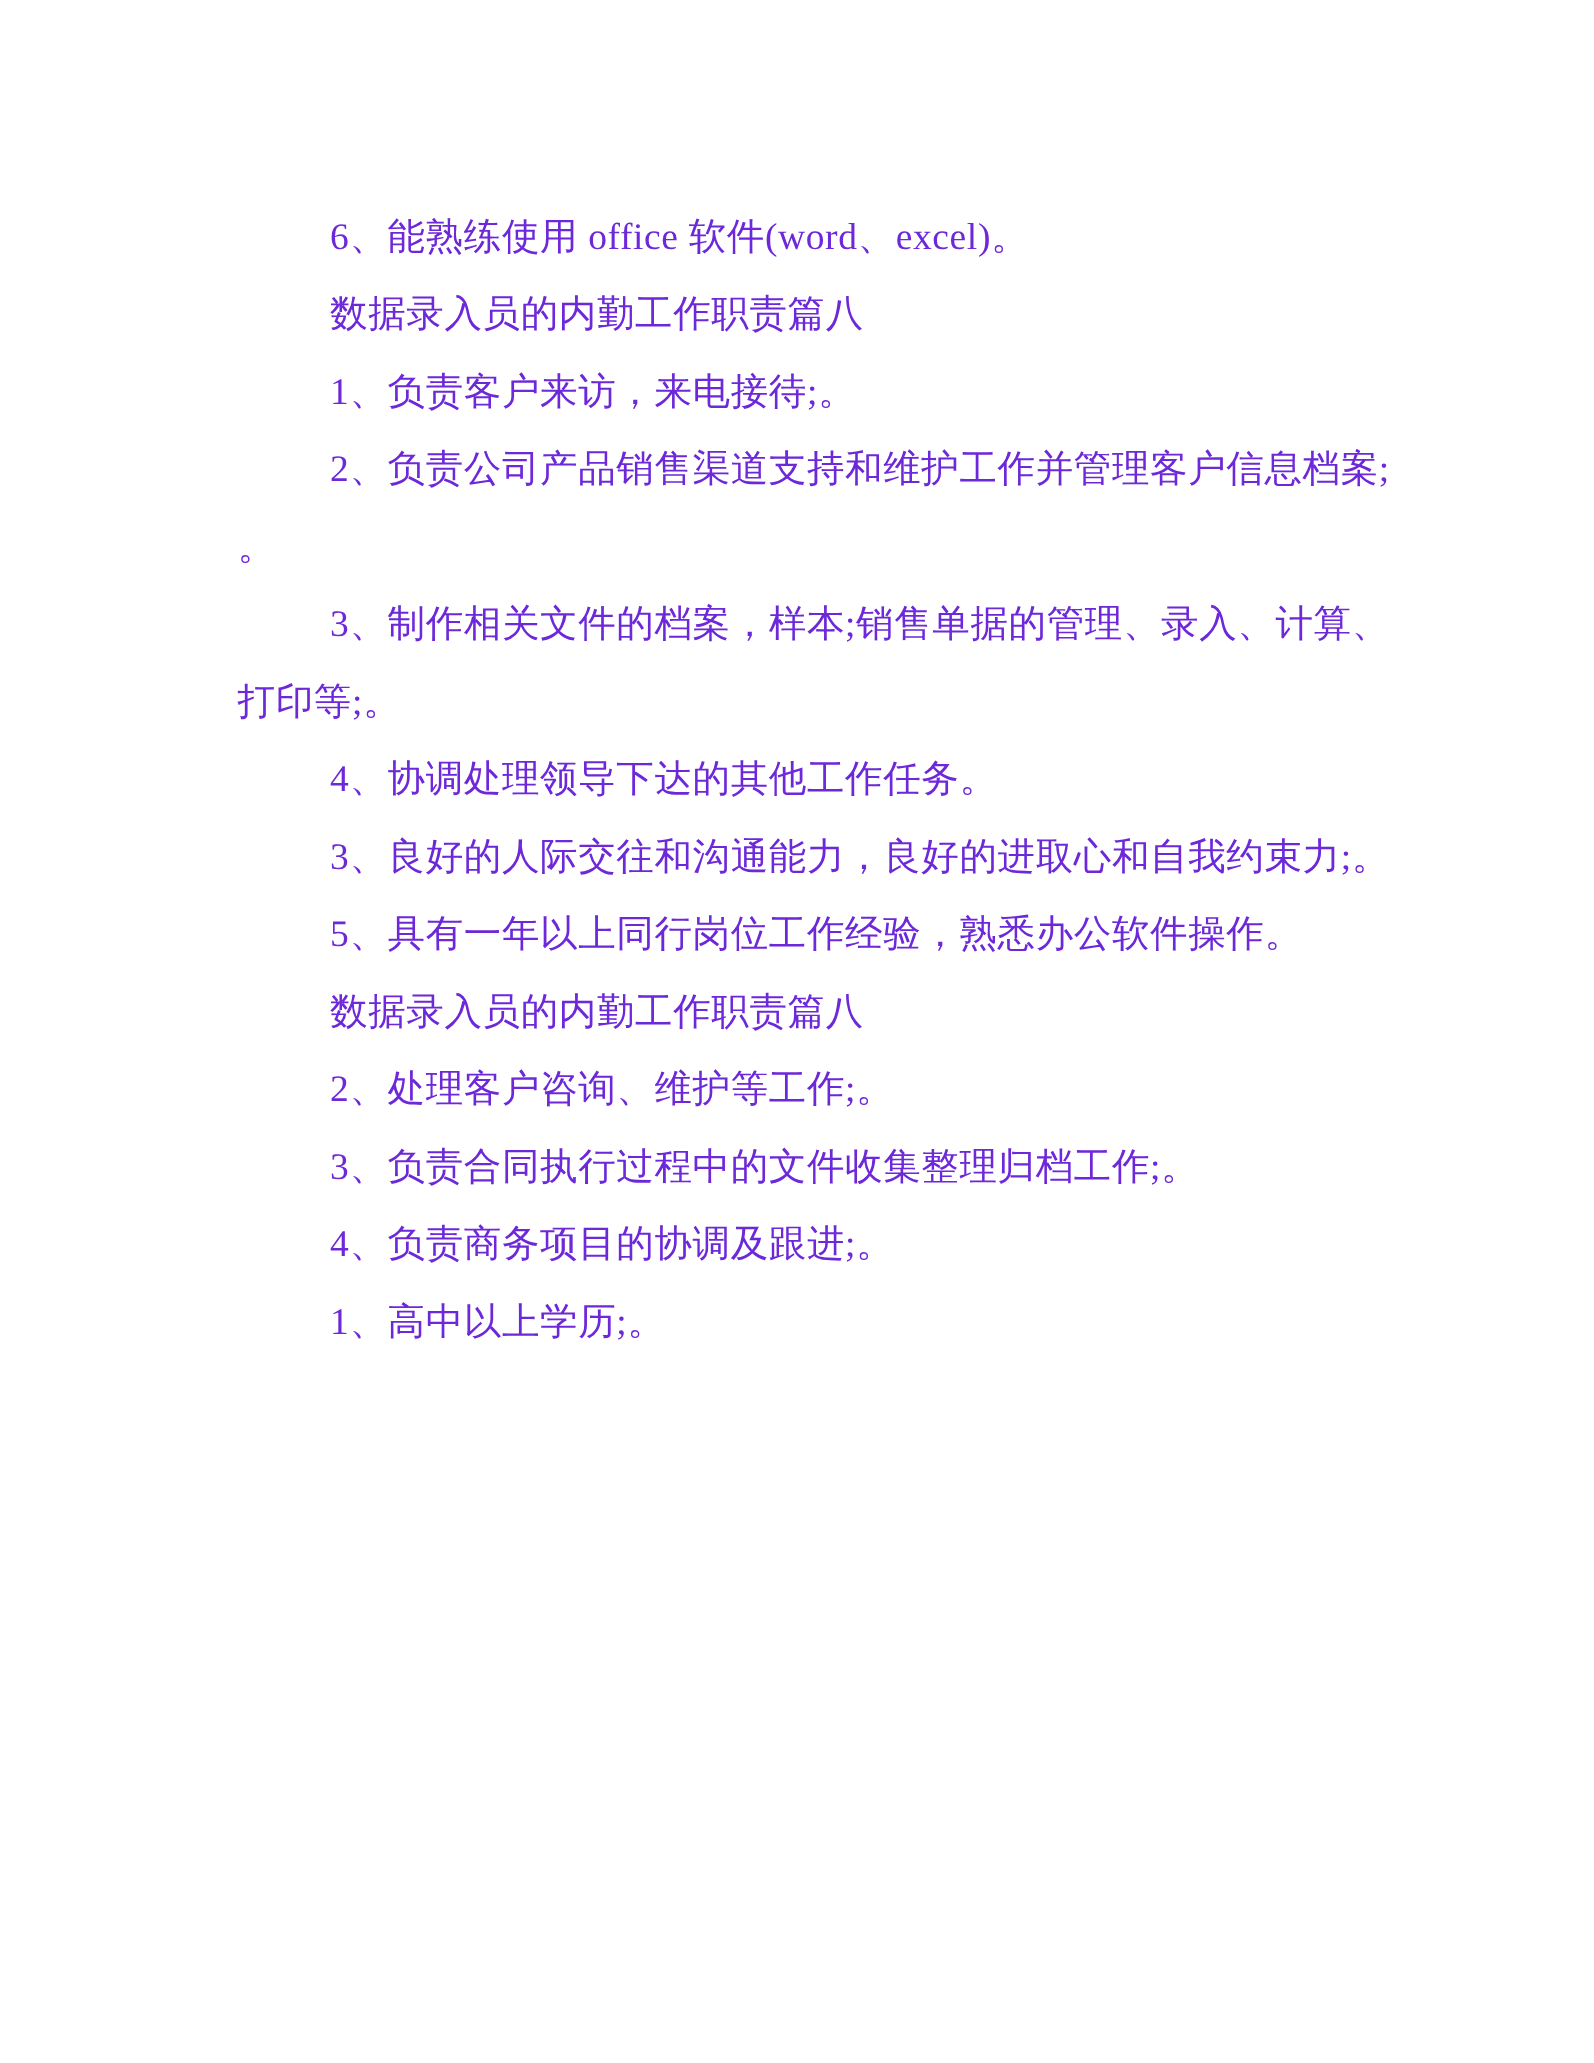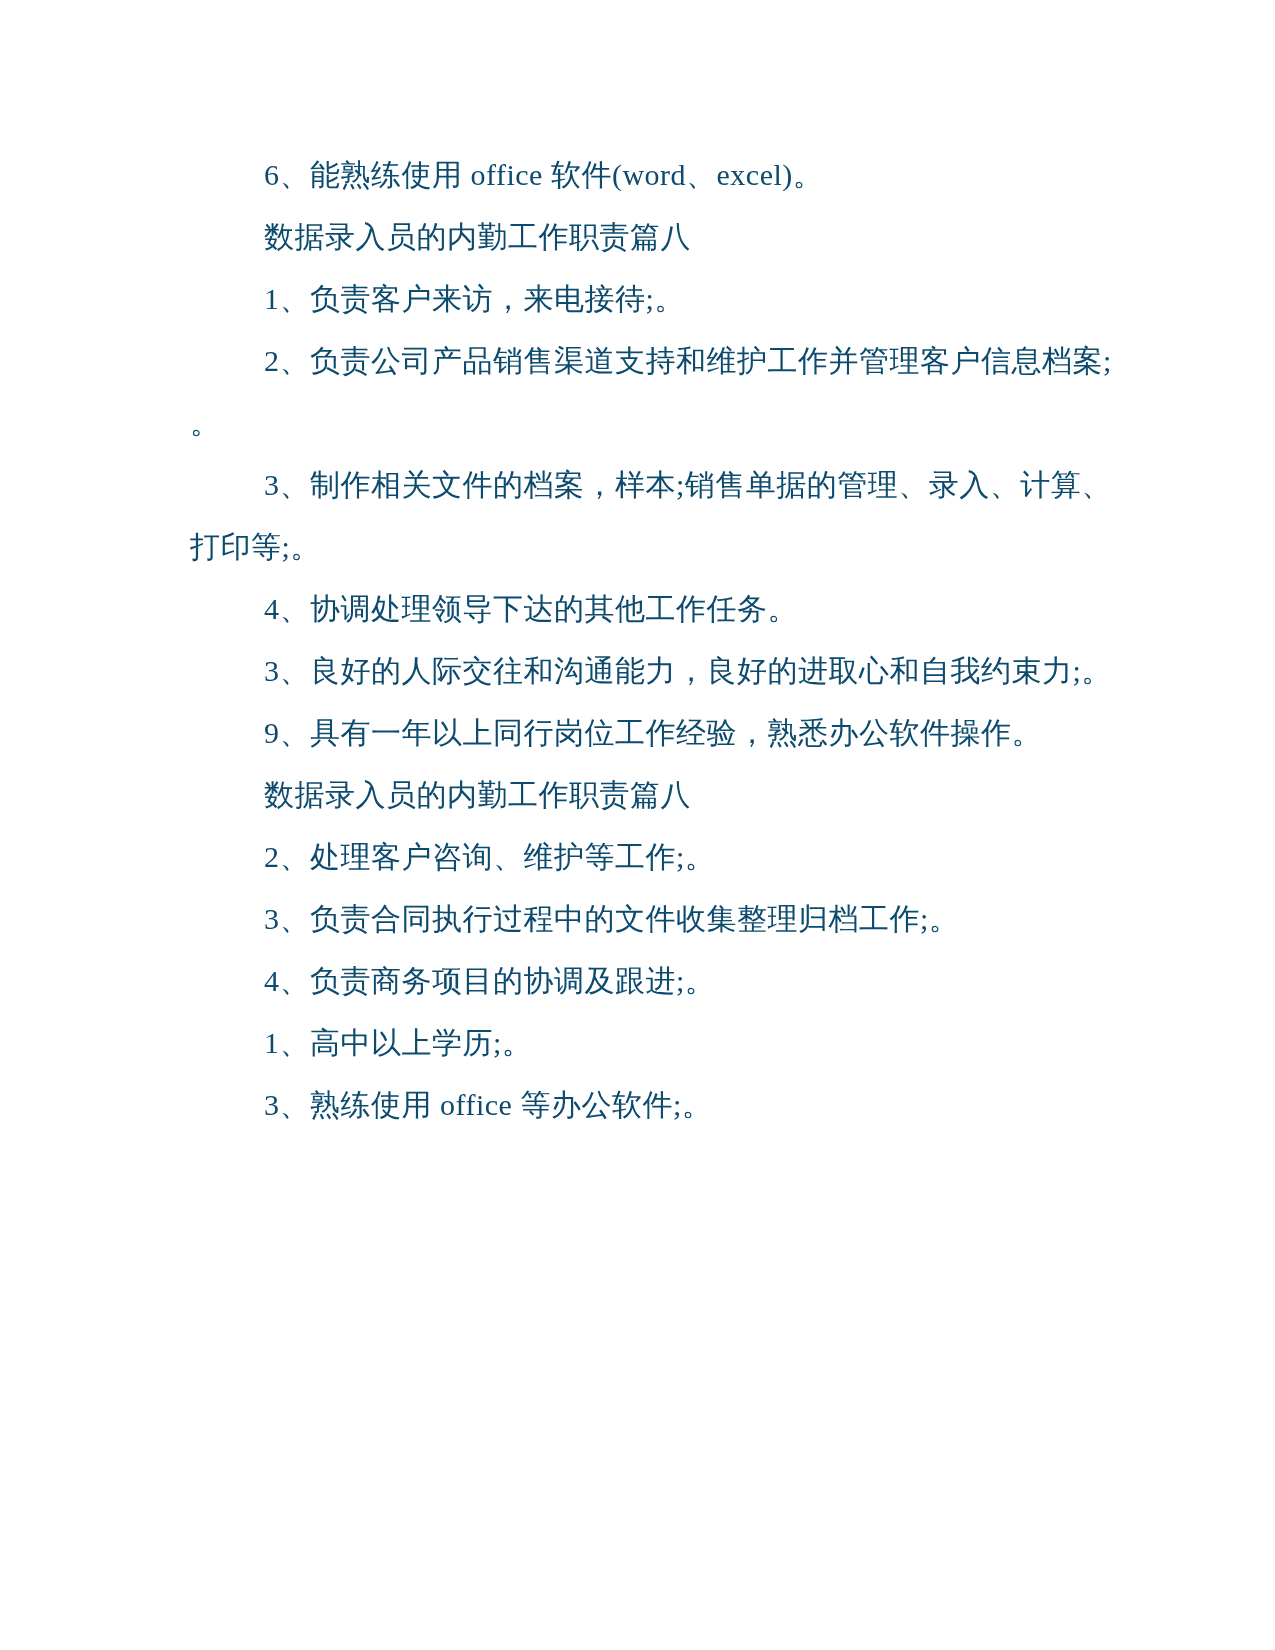--- a/index.html
+++ b/index.html
@@ -10,23 +10,23 @@
     width: 1275px;
     height: 1650px;
     background: #ffffff;
     overflow: hidden;
     position: relative;
     font-family: "Liberation Serif", "DejaVu Serif", serif;
   }
   .doc-page {
     position: absolute;
     left: 190px;
-    top: 144px;
+    top: 159px;
     width: 920px;
-    color: #0c4a6e;
+    color: #6d28d9;
   }
   .ln {
     margin: 0;
     padding: 0;
     height: 62px;
     line-height: 62px;
     font-size: 30px;
     letter-spacing: 0.5px;
     white-space: nowrap;
     font-weight: 400;
@@ -41,20 +41,19 @@
 <main class="doc-page">
   <p class="ln indent">6、能熟练使用 office 软件(word、excel)。</p>
   <p class="ln indent">数据录入员的内勤工作职责篇八</p>
   <p class="ln indent">1、负责客户来访，来电接待;。</p>
   <p class="ln indent">2、负责公司产品销售渠道支持和维护工作并管理客户信息档案;</p>
   <p class="ln">。</p>
   <p class="ln indent">3、制作相关文件的档案，样本;销售单据的管理、录入、计算、</p>
   <p class="ln">打印等;。</p>
   <p class="ln indent">4、协调处理领导下达的其他工作任务。</p>
   <p class="ln indent">3、良好的人际交往和沟通能力，良好的进取心和自我约束力;。</p>
-  <p class="ln indent">9、具有一年以上同行岗位工作经验，熟悉办公软件操作。</p>
+  <p class="ln indent">5、具有一年以上同行岗位工作经验，熟悉办公软件操作。</p>
   <p class="ln indent">数据录入员的内勤工作职责篇八</p>
   <p class="ln indent">2、处理客户咨询、维护等工作;。</p>
   <p class="ln indent">3、负责合同执行过程中的文件收集整理归档工作;。</p>
   <p class="ln indent">4、负责商务项目的协调及跟进;。</p>
   <p class="ln indent">1、高中以上学历;。</p>
-  <p class="ln indent">3、熟练使用 office 等办公软件;。</p>
 </main>
 
 </body></html>

